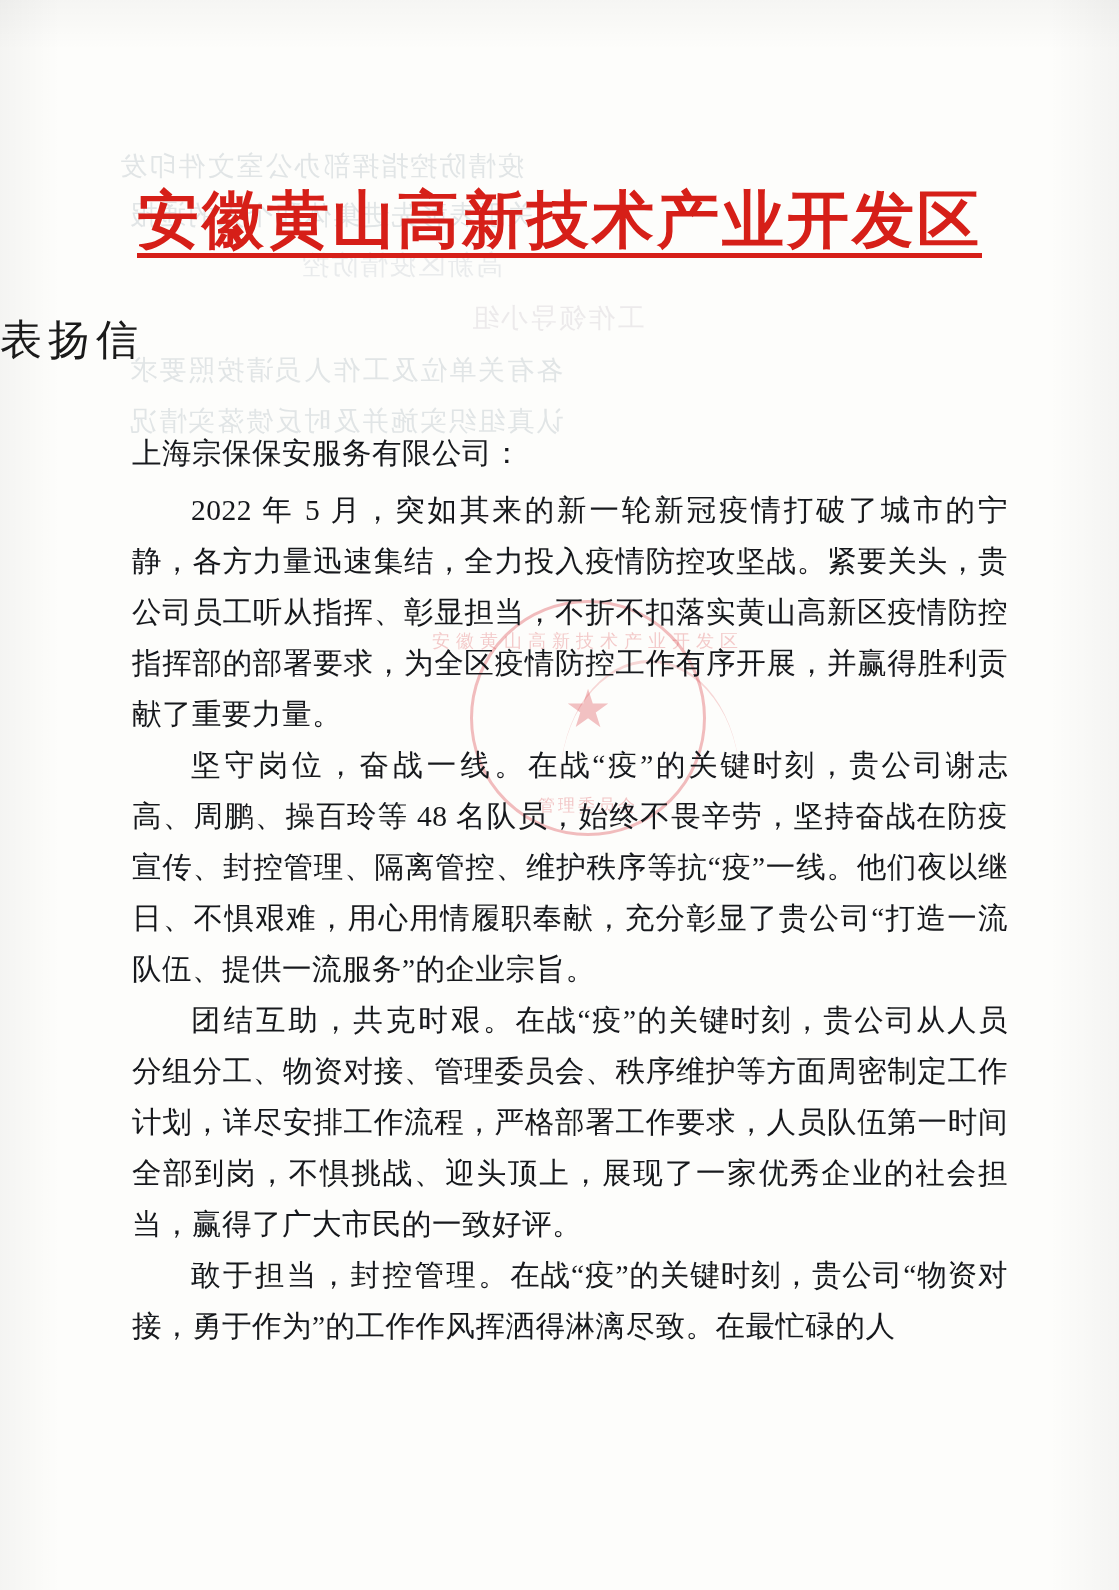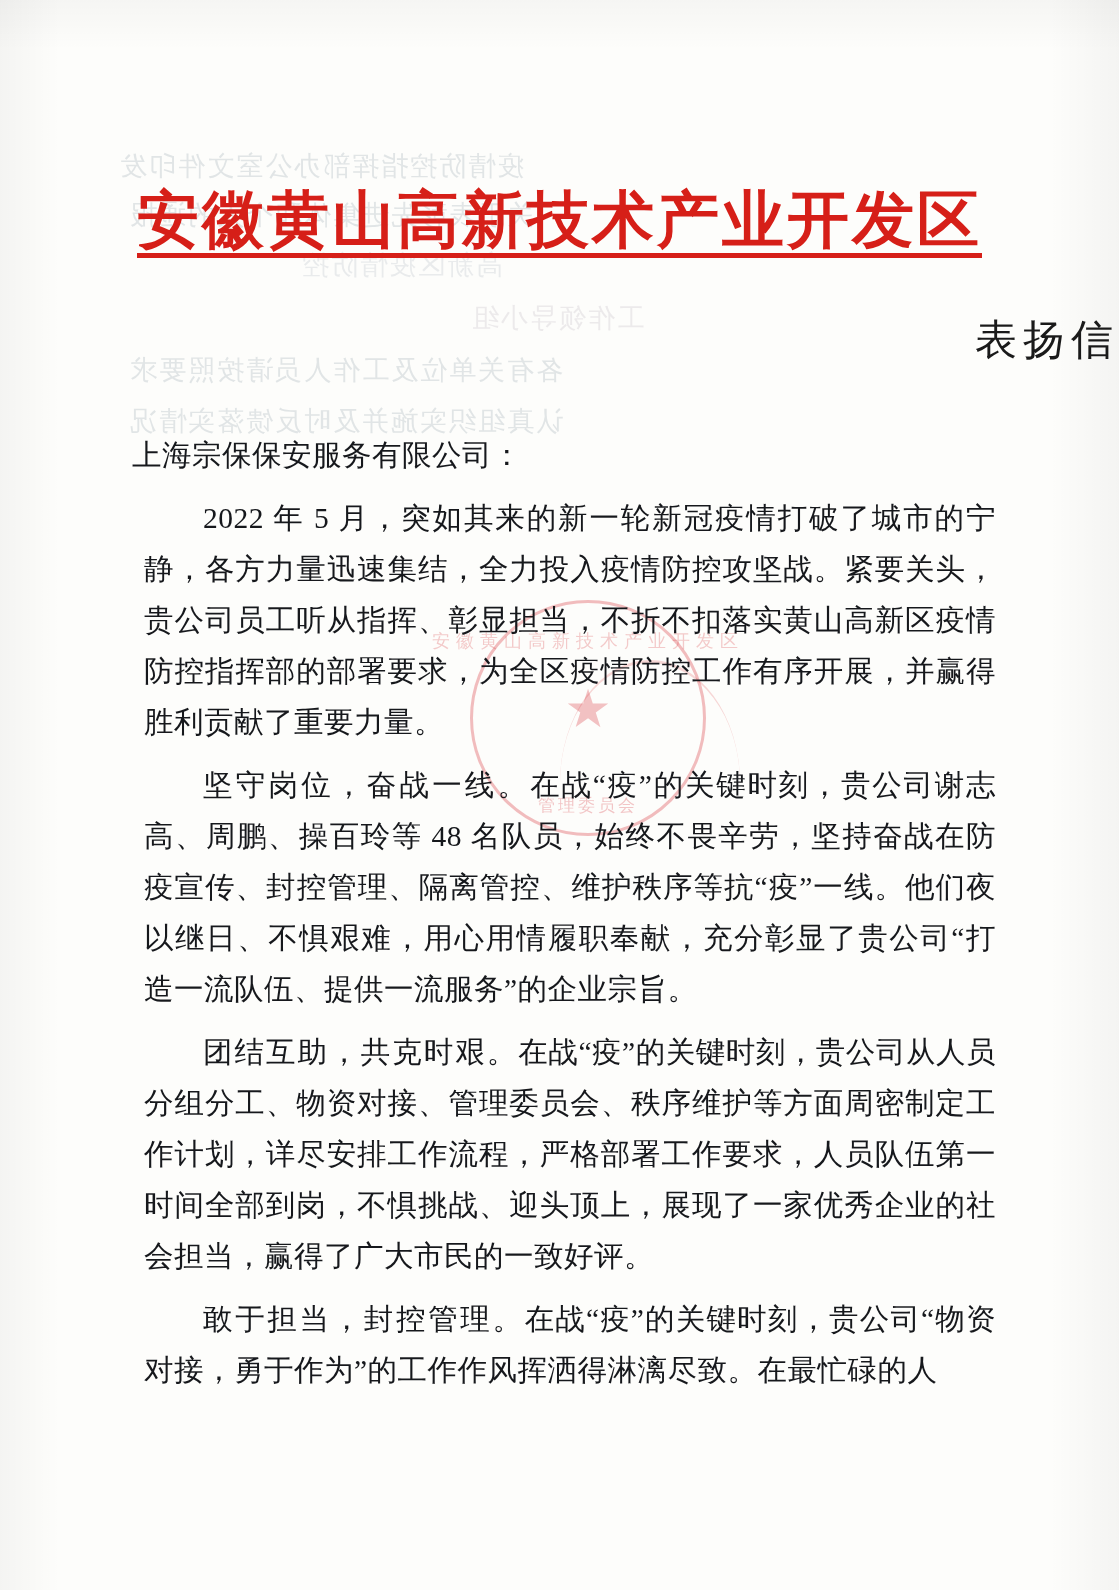--- a/index.html
+++ b/index.html
@@ -56,42 +56,43 @@
     text-decoration: underline;
     text-decoration-thickness: 5px;
     text-underline-offset: 12px;
     font-family: "Liberation Serif", "DejaVu Serif", serif;
   }
   .subtitle {
     position: absolute;
     top: 312px;
     left: 0;
     width: 1119px;
-    text-align: right;
+    text-align: left;
     color: #1a1a1a;
     font-size: 42px;
     letter-spacing: 6px;
   }
 
   .body {
     position: absolute;
     top: 430px;
     left: 132px;
     width: 876px;
     color: #16181c;
     font-size: 29.5px;
     line-height: 51px;
     letter-spacing: 0.5px;
     text-align: justify;
   }
   .salutation {
     margin: 0 0 4px 0;
+    font-family: Liberation Mono, monospace;
   }
   .para {
-    margin: 12px;
+    margin: 0;
     text-indent: 2em;
   }
   .para b {
     font-weight: 400;
     letter-spacing: 2px;
   }
 
   
   .seal {
     position: absolute;

